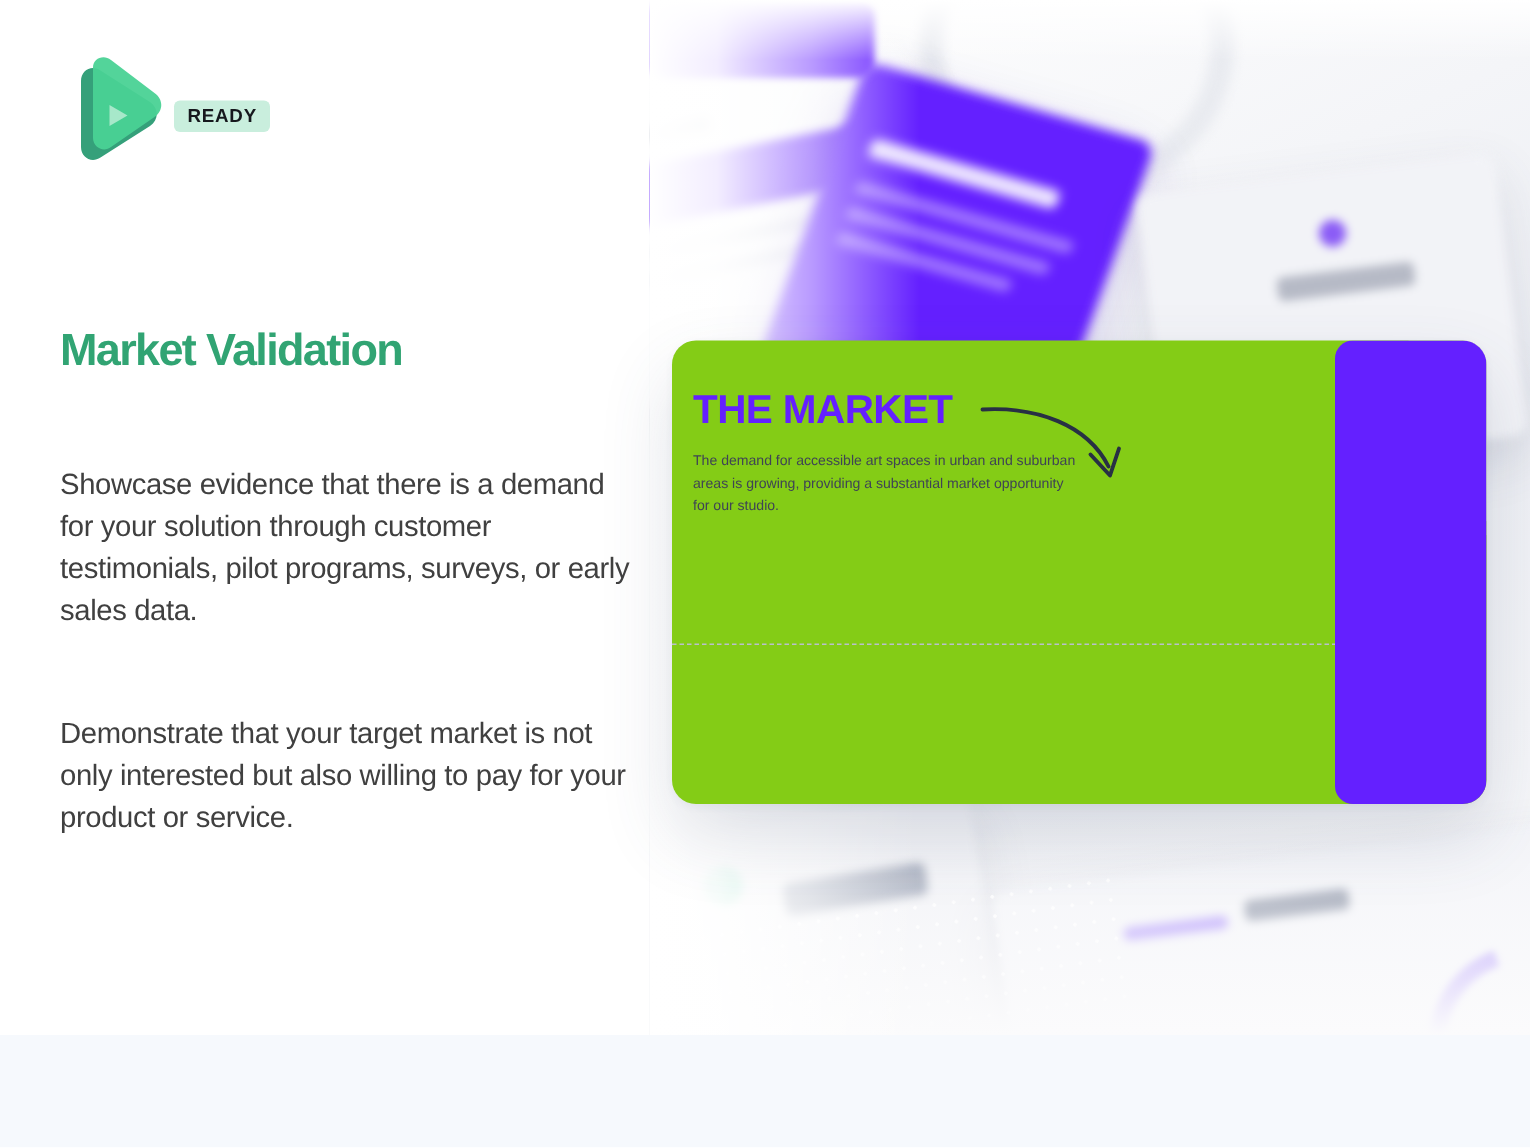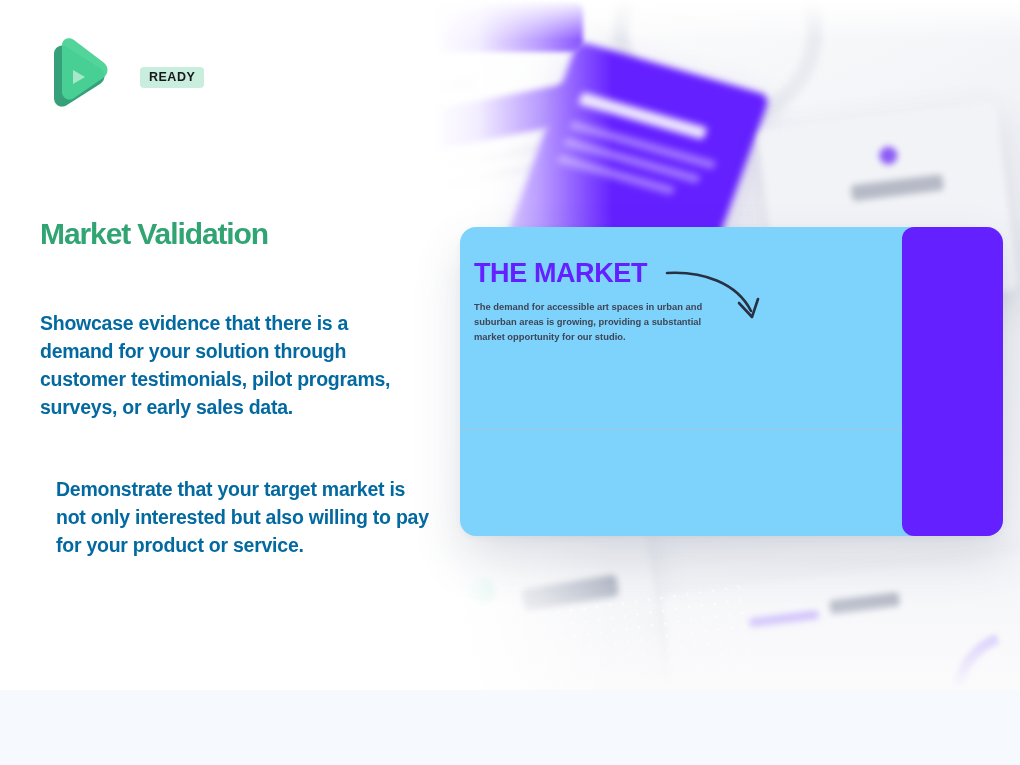--- a/index.html
+++ b/index.html
@@ -129,35 +129,35 @@
   
   .speckle{
     position:absolute; left:20px; top:600px; width:300px; height:90px;
     background-image:radial-gradient(#ffffff 1px, transparent 1.3px);
     background-size:13px 13px;
     opacity:.9; transform:rotate(-8deg);
   }
 
   
   .market-card{
-    position:absolute; left:460px; top:227px; width:543px; height:309px;
-    background:#7dd3fc;
+    position:absolute; left:448px; top:227px; width:543px; height:309px;
+    background:#84cc16;
     border-radius:16px;
     box-shadow:0 22px 48px rgba(70,80,110,0.16), 0 2px 6px rgba(70,80,110,0.06);
     overflow:hidden;
     z-index:20;
   }
   .market-title{
     position:absolute; left:14px; top:31px;
     font-size:27px; font-weight:bold; letter-spacing:-.4px;
     color:#6420ff;
   }
   .market-sub{
     position:absolute; left:14px; top:72px; width:260px;
-    font-size:9.4px; line-height:15px; color:#3f4455;font-weight:bold;
+    font-size:9.4px; line-height:15px; color:#3f4455;
   }
   .arrow-wrap{ position:absolute; left:205px; top:40px; width:110px; height:60px; }
   
   .dash-line{
     position:absolute; left:0; top:202px; width:543px; height:0;
     border-top:1.6px dashed #b9bfcd;
     z-index:21;
   }
 
   .metric{
@@ -201,43 +201,43 @@
     background:#6420ff; border-radius:12px;
     z-index:22;
   }
 
   
   .left{
     position:absolute; left:0; top:0; width:440px; height:690px; z-index:30;
   }
   .logo-row{ position:absolute; left:40px; top:38px; display:flex; align-items:center; }
   .logo-mark{ width:68px; height:78px; position:relative; }
-  .brand{ margin-left:32px; }
+  .brand{ margin-left:8px; }
   .badge{
     display:inline-block;
     background:#c9eedd; color:#16181d;
     font-size:12.5px; font-weight:bold; letter-spacing:.5px;
     padding:3px 9px 4px; border-radius:4px;
   }
   .brand-name{
     margin-top:5px;
     font-size:26px; font-weight:bold; letter-spacing:-.9px; color:#101114;
   }
 
   .headline{
     position:absolute; left:40px; top:217px;
     font-size:30px; font-weight:bold; letter-spacing:-1.1px; color:#31a473;
   }
   .para{
     position:absolute; left:40px; width:380px;
-    font-size:19.5px; font-weight:bold; line-height:28px; color:#0369a1;
+    font-size:19.5px; font-weight:normal; line-height:28px; color:#404040;
     letter-spacing:-.25px;
   }
   #para-0{ top:309px; }
-  #para-1{ top:475px;margin-left:16px; }
+  #para-1{ top:475px; }
 </style>
 </head>
 <body>
 
 <div class="page">
 
   <div class="hero-region">
     <div class="hero-bg"></div>
 
     <div class="mock" id="mock-arc"></div>

